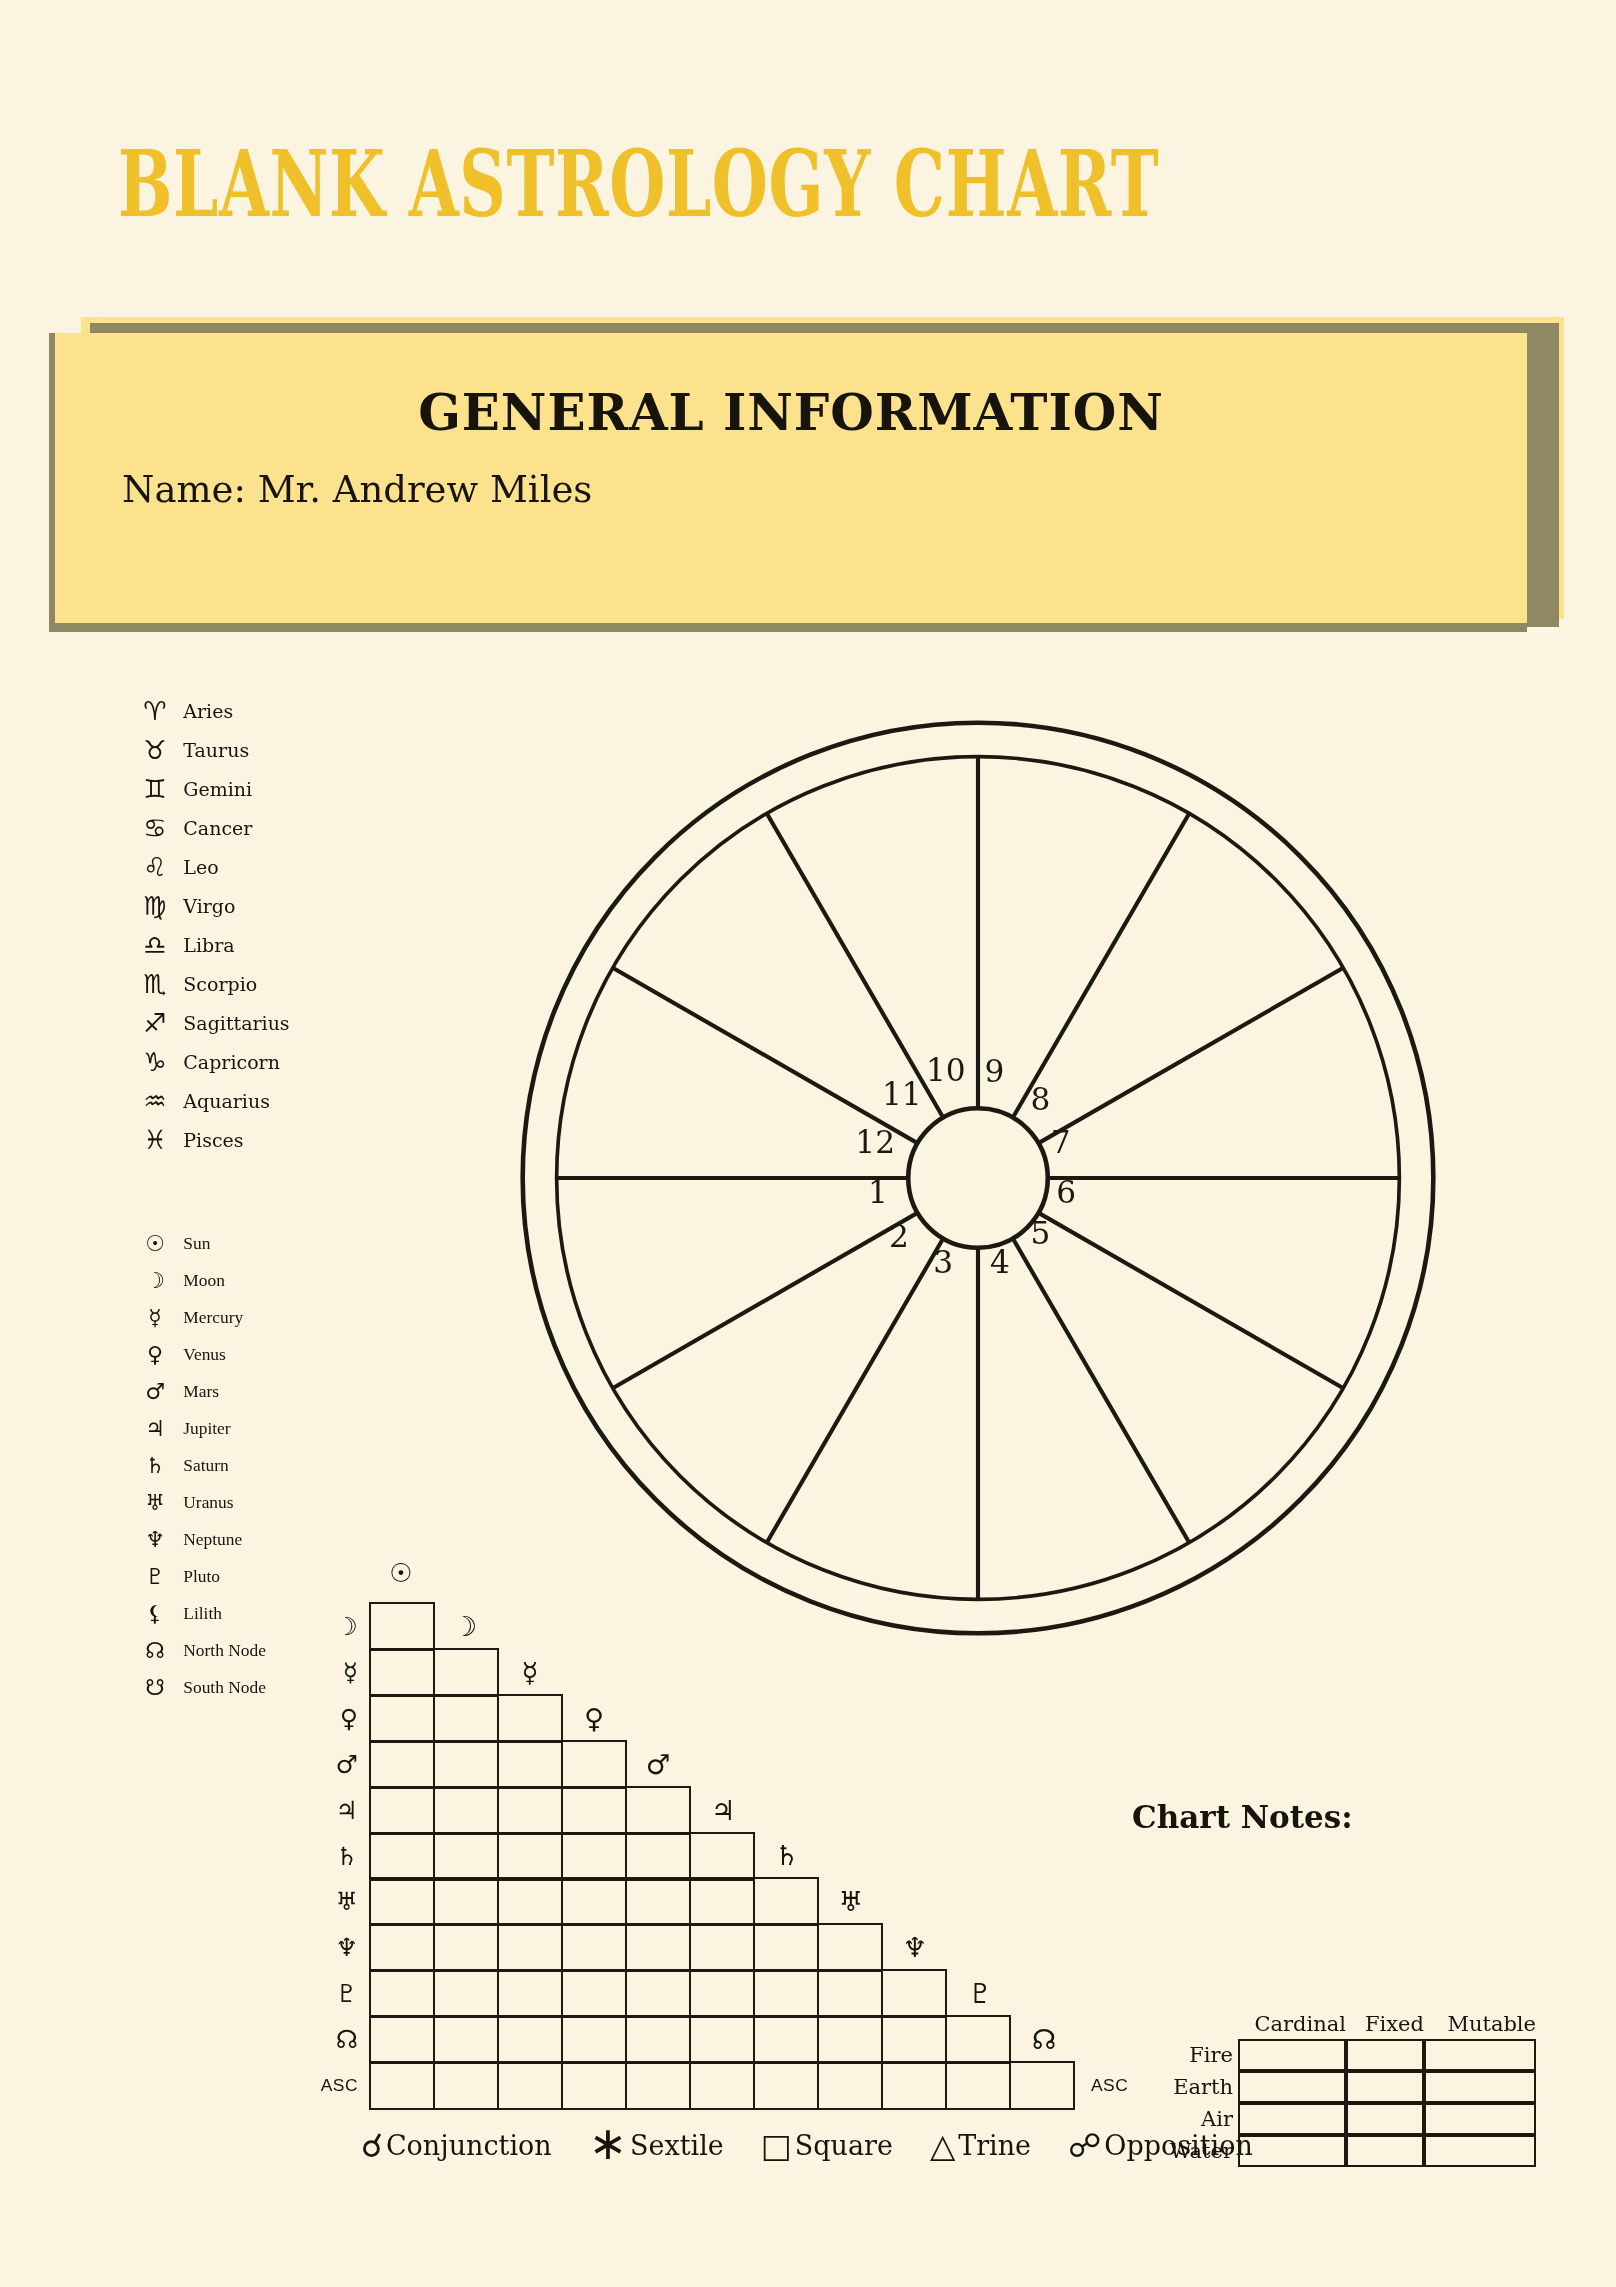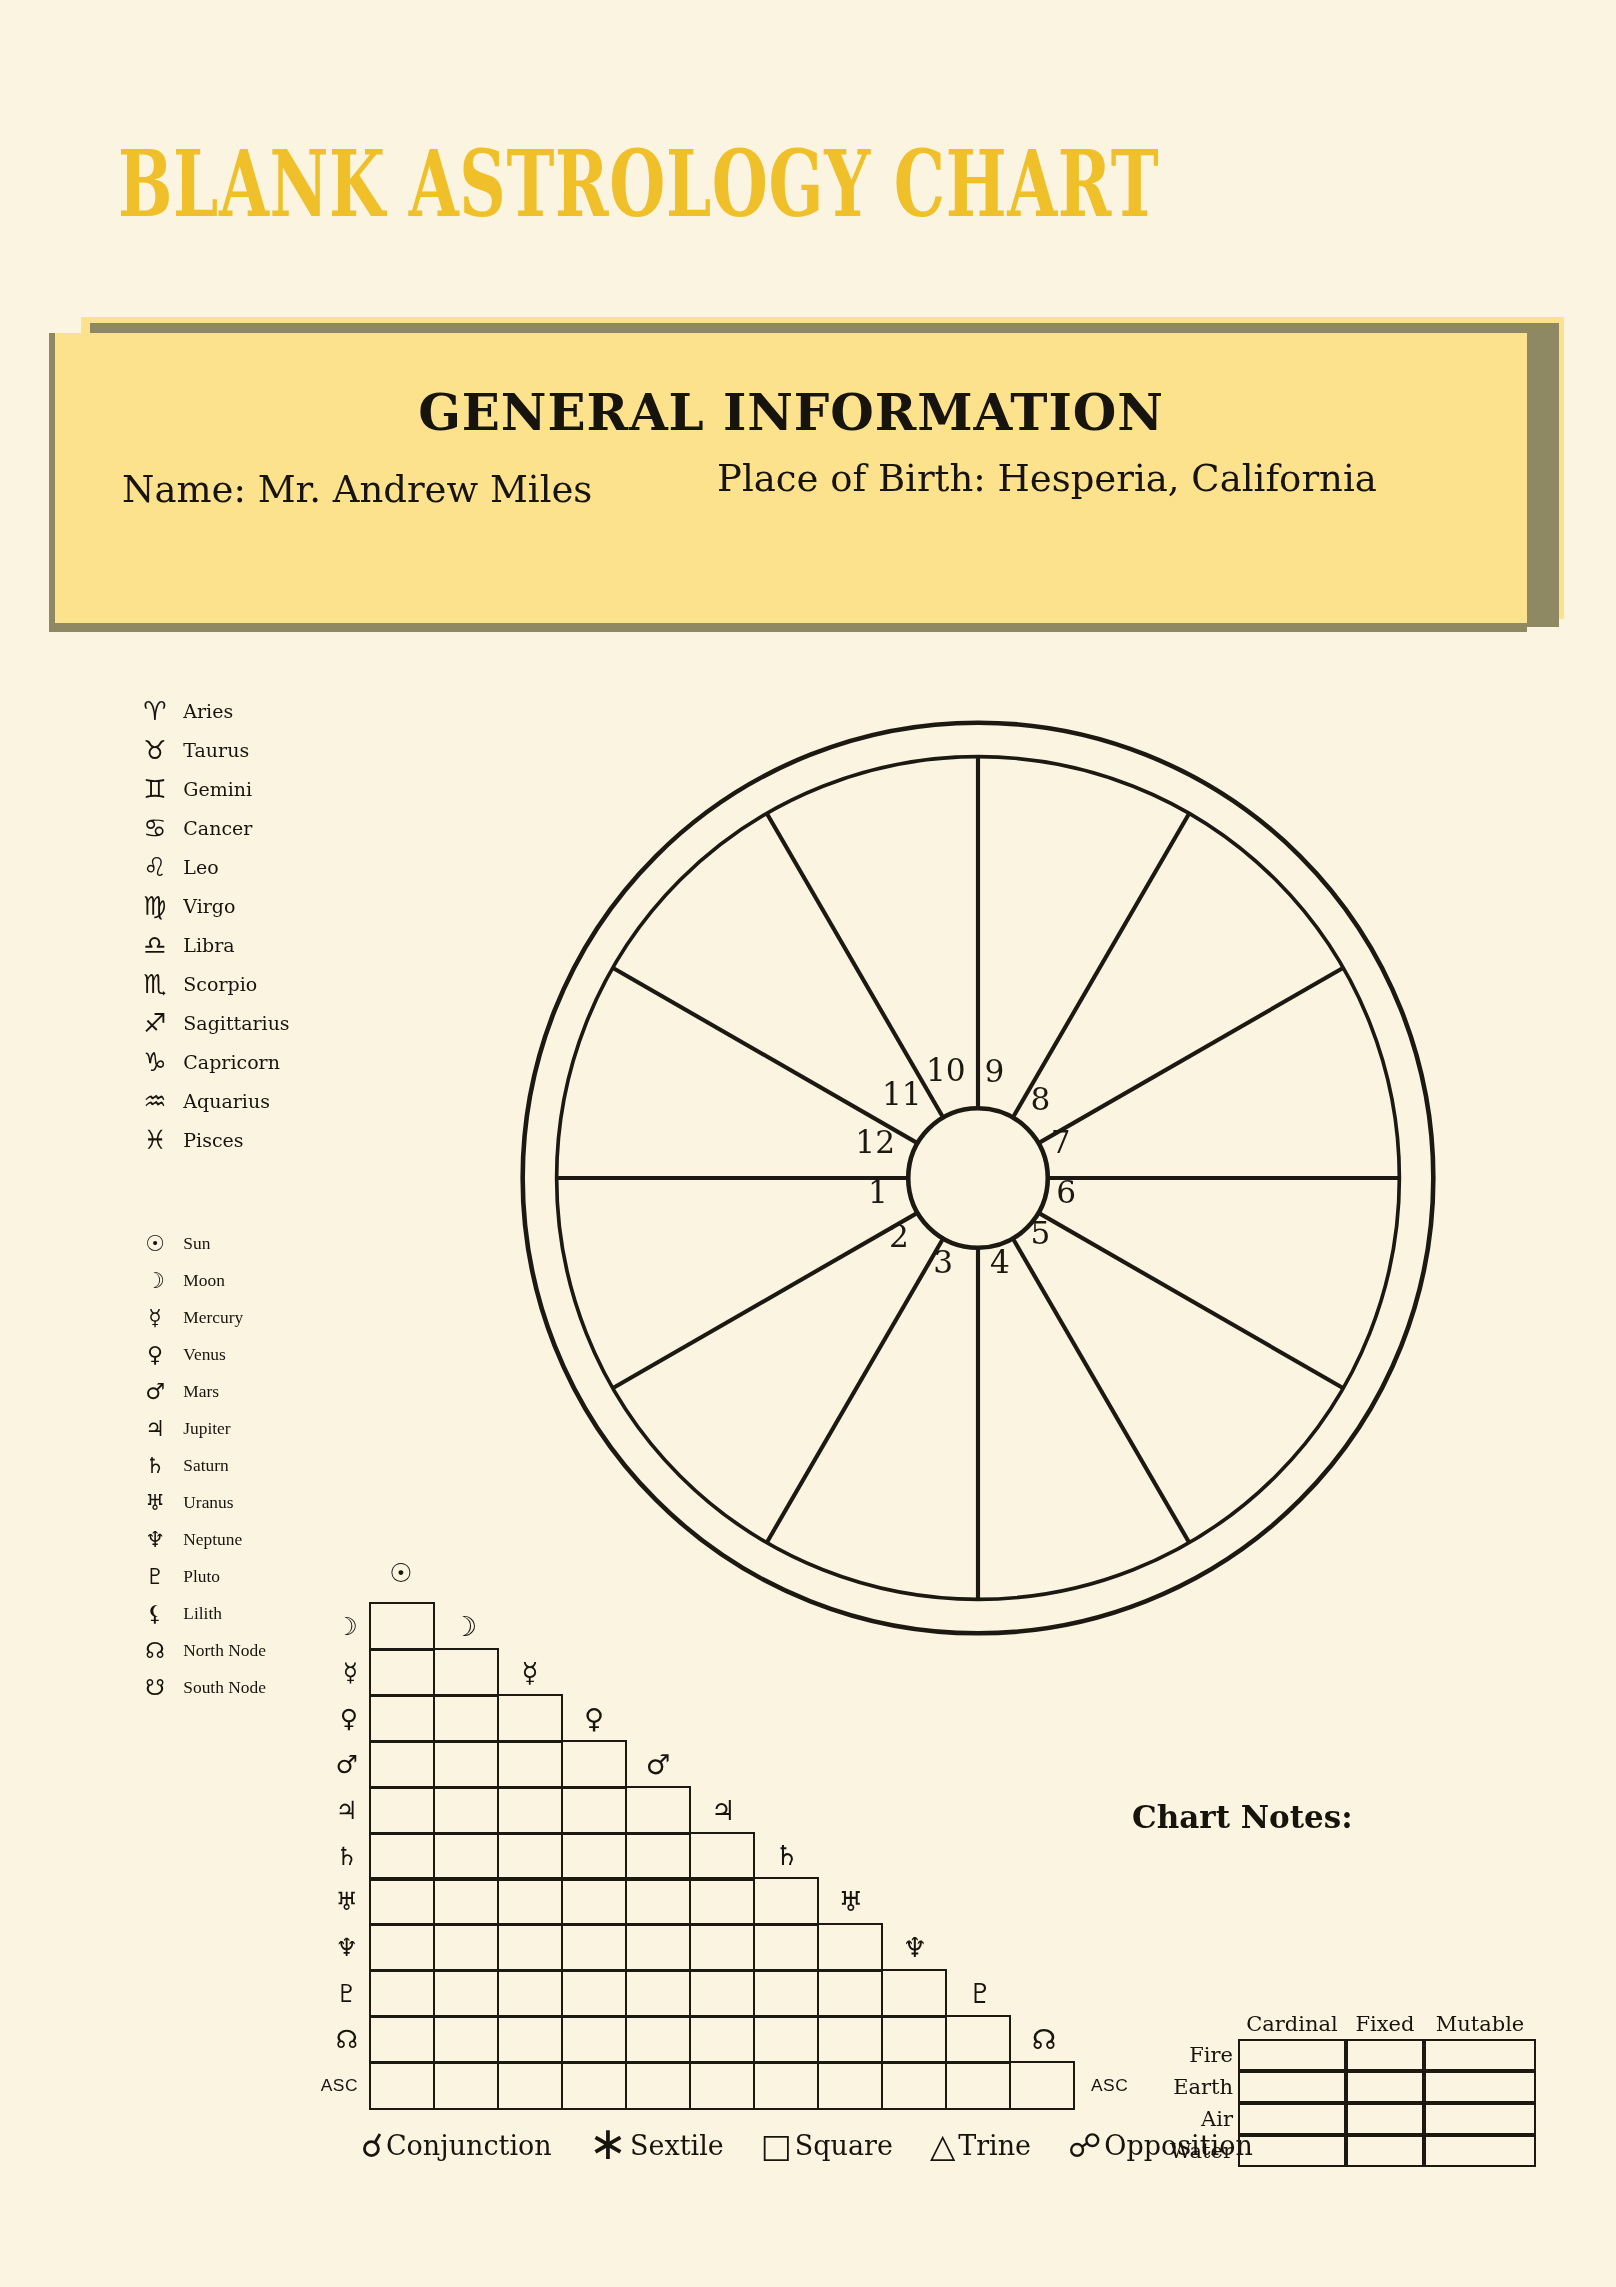--- a/index.html
+++ b/index.html
@@ -65,40 +65,39 @@
   .legend-sym { font-family:"DejaVu Sans", sans-serif; font-size:33px; margin-right:2.8px; line-height:1; }
   .legend-item:nth-child(2) .legend-sym { font-size:46px; margin-top:-5.5px; }
   .legend-label { font-size:27px; }
 
   
   #chart-notes { position:absolute; left:1132px; top:1799px; font-size:31px; font-weight:bold; }
 
   
   #element-table { position:absolute; left:1146px; top:2007px; display:grid;
                    grid-template-columns:92px 108px 78px 112px; grid-auto-rows:32px; }
-  .el-head { font-size:21px; text-align:center; align-self:end; padding-bottom:8px; height:27.5px; }
+  .el-head { font-size:21px; text-align:right; align-self:end; padding-bottom:8px; height:27.5px; }
   .el-rowlabel { font-size:21px; text-align:right; padding-right:5px;
                  display:flex; align-items:center; justify-content:flex-end; }
   .el-cell { border:2.8px solid #1c1913; }
 </style>
 </head>
 <body>
 
 <div class="page">
 
   <div class="title">BLANK ASTROLOGY CHART</div>
 
   <div class="info-wrap">
     <div class="layer-back"></div>
     <div class="layer-shadow"></div>
     <div class="layer-main">
       <div class="info-heading">GENERAL INFORMATION</div>
       <div class="info-fields">
         <div>Name: Mr. Andrew Miles</div>
-        <div class="rcol">Place of Birth: Hesperia, California</div>
       </div>
     </div>
   </div>
 
   <div id="zodiac-list" class="side-list">
       <div class="side-item">
         <span class="sym zsym">♈</span>
         <span class="side-label">Aries</span>
       </div>
       <div class="side-item">

